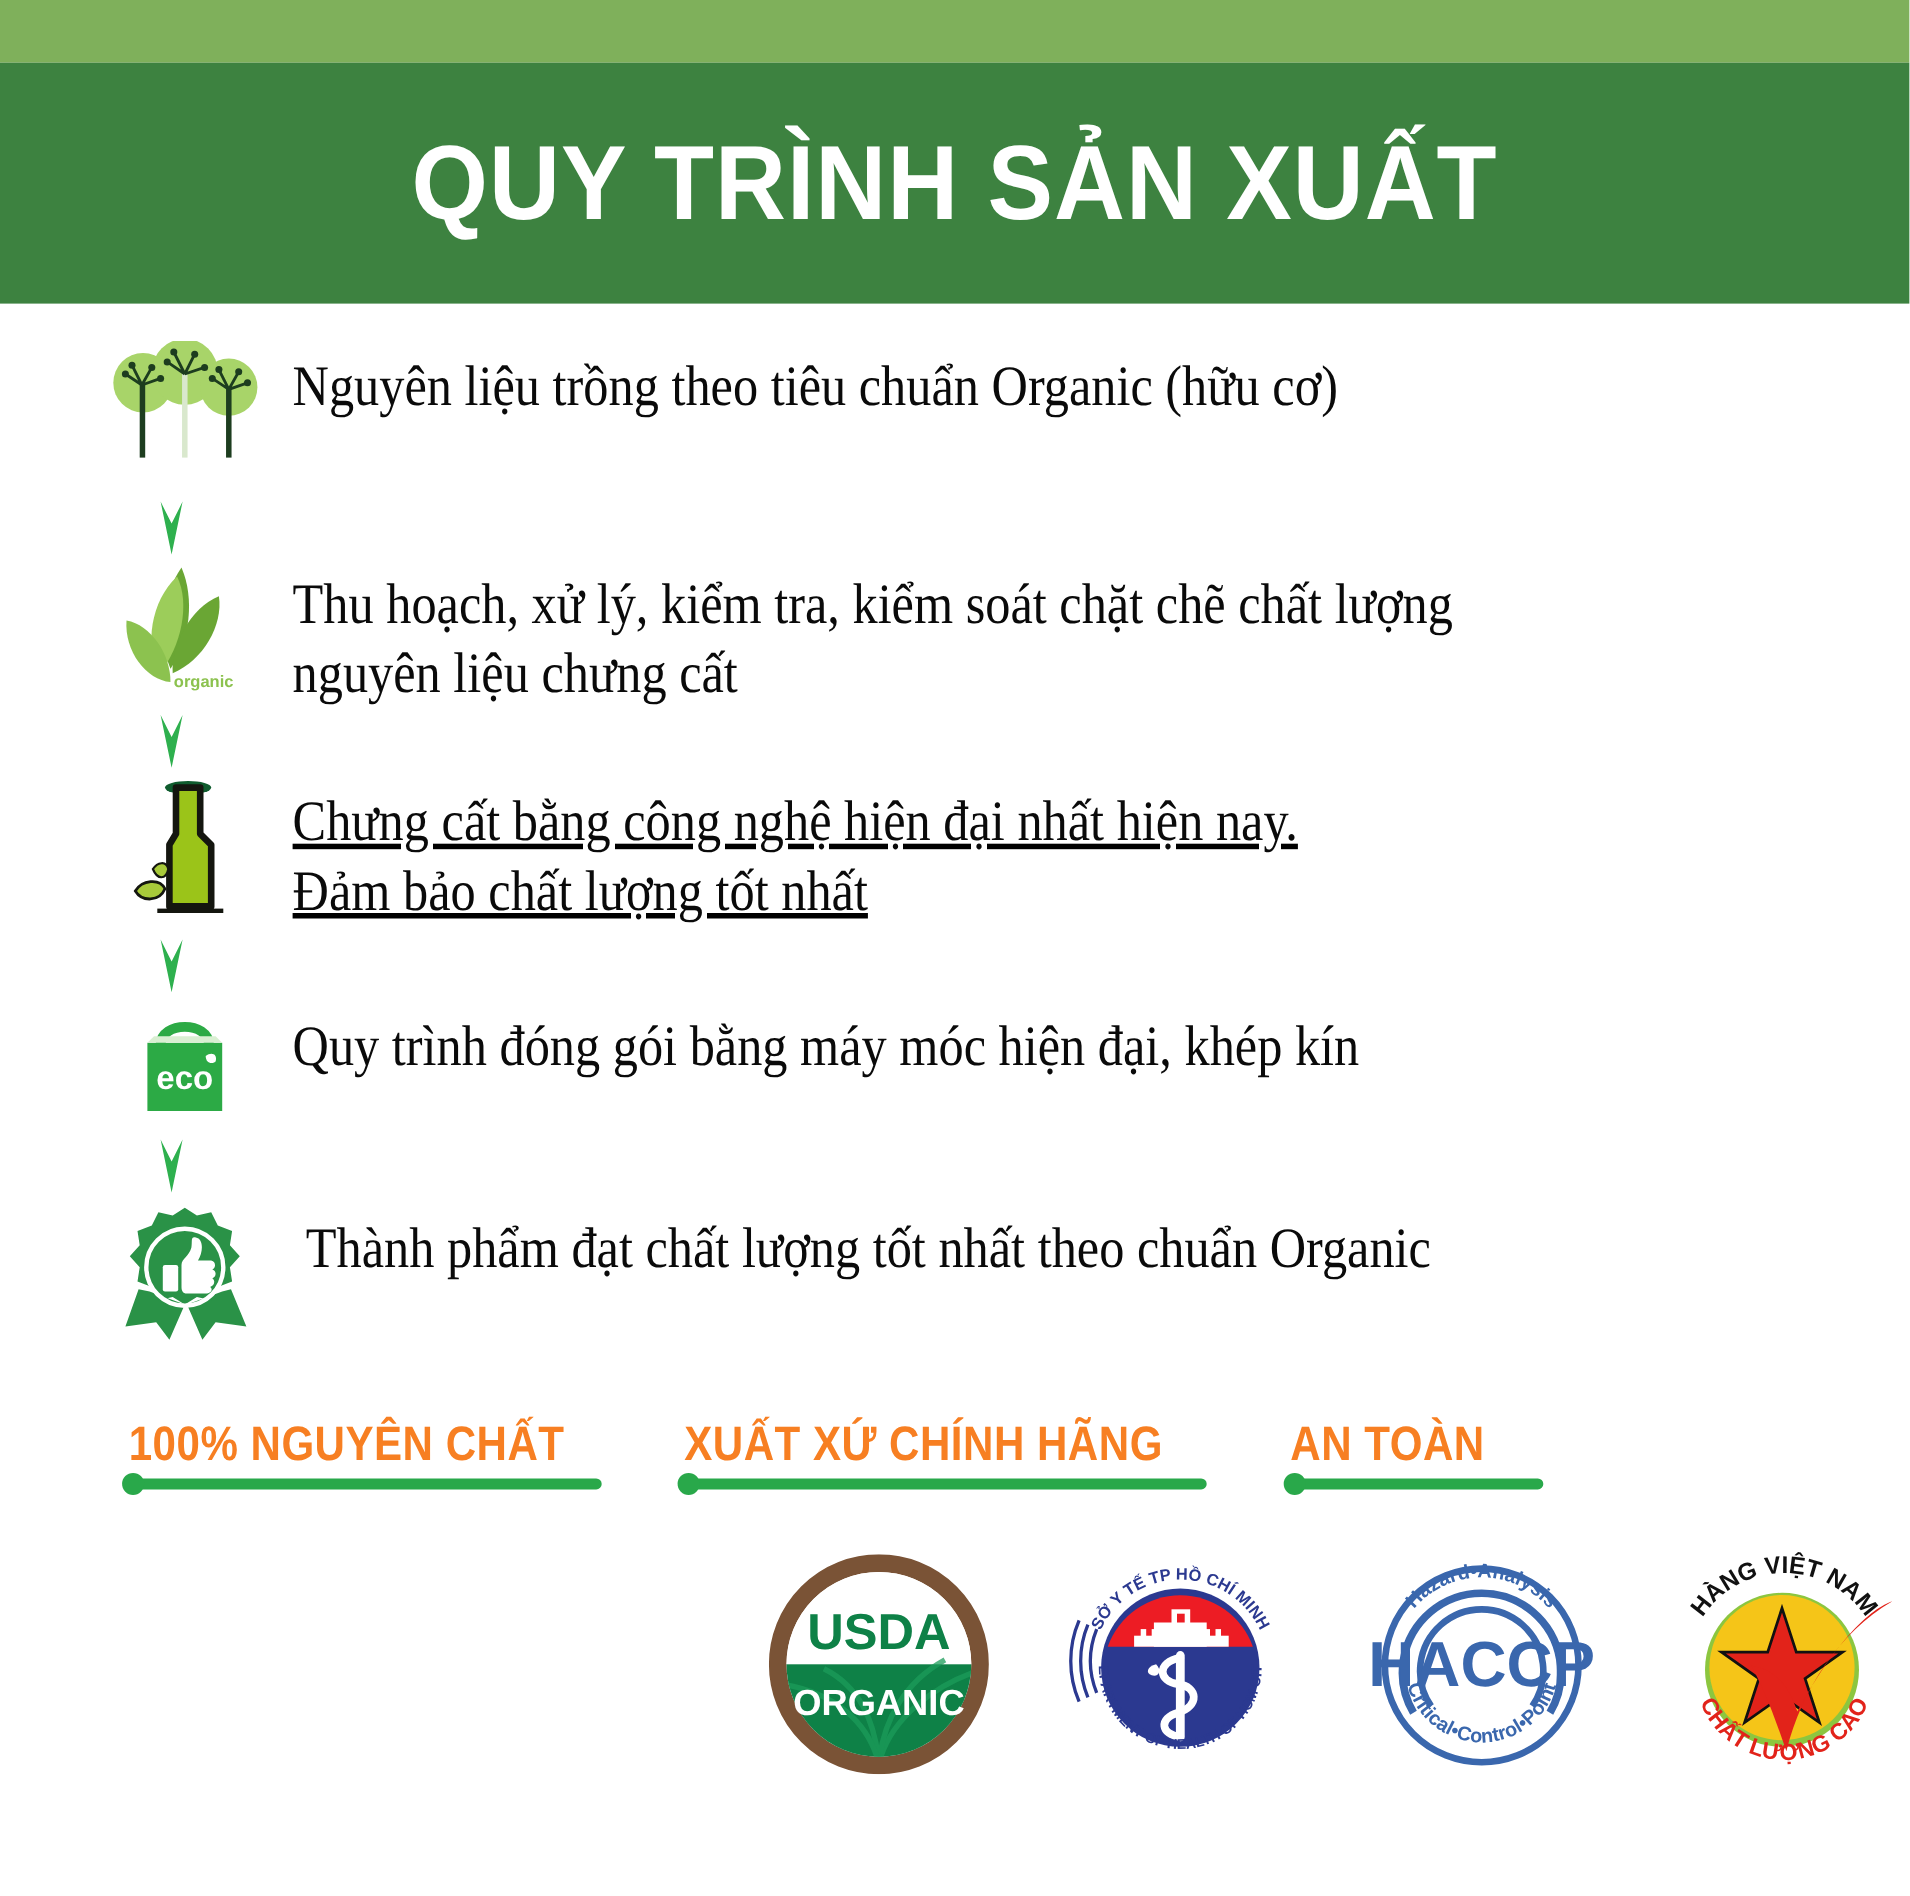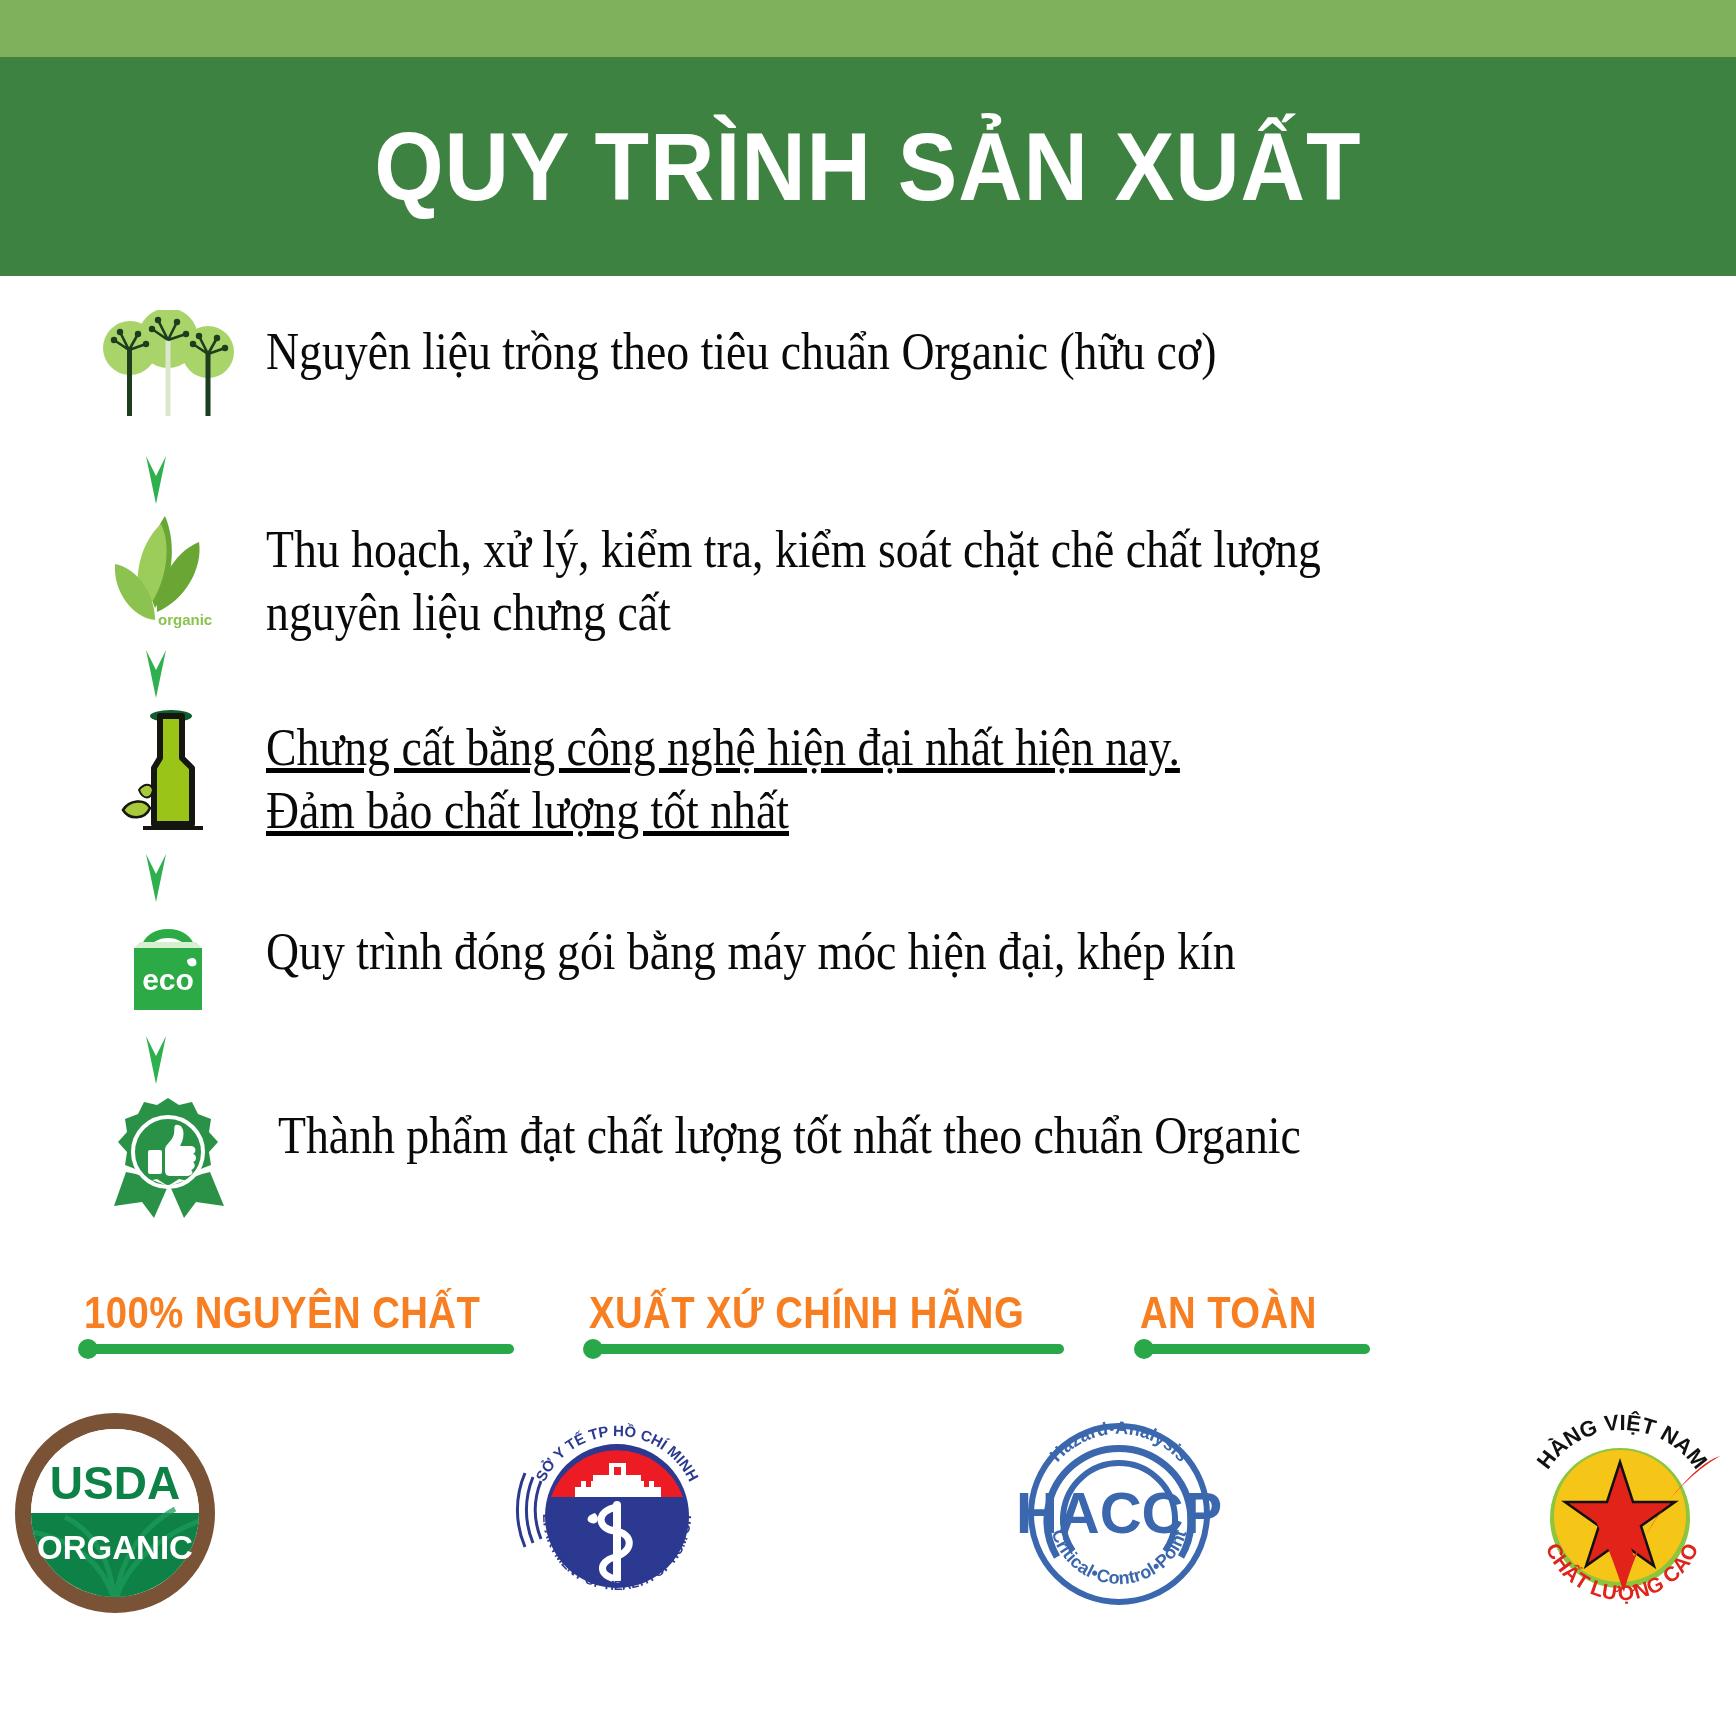--- a/index.html
+++ b/index.html
@@ -68,21 +68,21 @@
     position:absolute;
     left:143px;
     width:26px;height:52px;
   }
 
   
   .features{
     margin-top:44px;
     display:flex;
     align-items:flex-end;
-    padding-left:84px;
+    padding-left:117px;
     gap:50px;
   }
   .feature{
     display:flex;
     flex-direction:column;
     align-items:flex-start;
   }
   .feature-label{
     color:#f77f22;
     font-family:"Liberation Sans", sans-serif;
@@ -107,21 +107,21 @@
     width:20px;height:20px;
     background:#29a84a;
     border-radius:50%;
   }
 
   
   .logos{
     margin-top:44px;
     display:flex;
     align-items:center;
-    justify-content:space-between;
+    justify-content:flex-end;
     gap:44px;
   }
   .logo{
     width:230px;height:230px;
     display:flex;align-items:center;justify-content:center;
   }
 </style>
 </head>
 <body>
 

